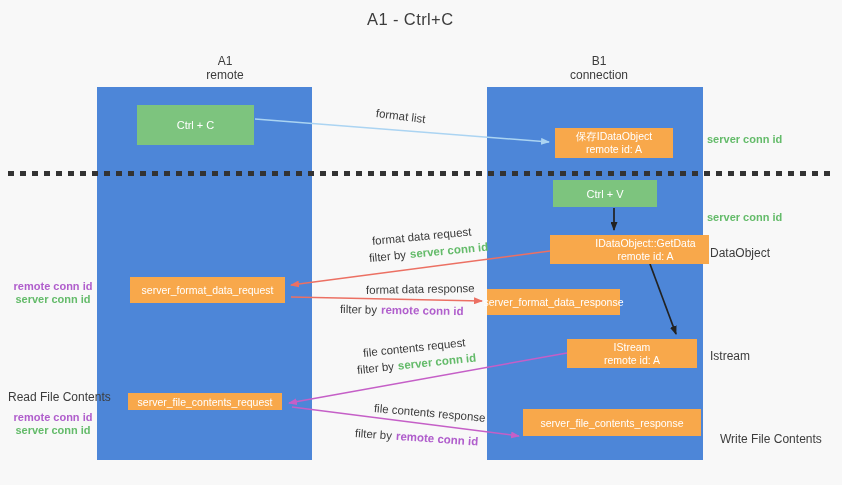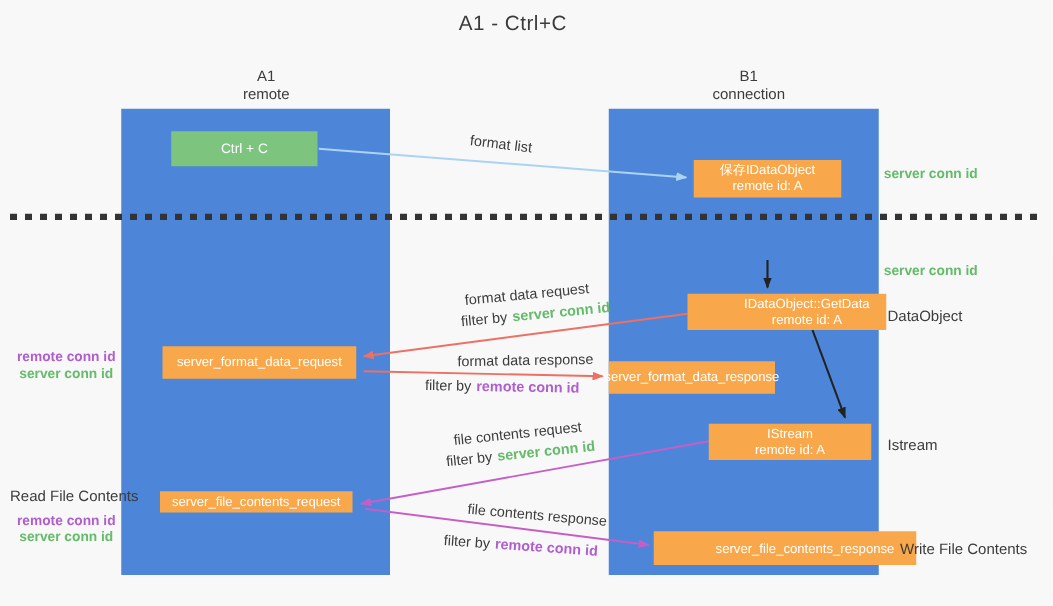--- a/index.html
+++ b/index.html
@@ -44,21 +44,21 @@
 </style>
 </head>
 <body>
 
 <div class="canvas">
 
   <div class="title">
     <div>A1 - Ctrl+C</div>
   </div>
 
-  <div class="lane-header" style="left:173px;">
+  <div class="lane-header" style="left:185px;">
     <div>A1</div>
     <div>remote</div>
   </div>
   <div class="lane-header" style="left:559px;">
     <div>B1</div>
     <div>connection</div>
   </div>
 
   <div class="lane" style="left:97px;width:215px;"></div>
   <div class="lane" style="left:487px;width:216px;"></div>
@@ -82,29 +82,32 @@
     </defs>
     <line x1="255" y1="119" x2="549" y2="142" class="s-blue" marker-end="url(#mh-blue)"></line>
     <line x1="614" y1="208" x2="614" y2="230" class="s-black" marker-end="url(#mh-black)"></line>
     <line x1="650" y1="264" x2="676" y2="334" class="s-black" marker-end="url(#mh-black)"></line>
     <line x1="550" y1="251" x2="291" y2="285" class="s-red" marker-end="url(#mh-red)"></line>
     <line x1="291" y1="297" x2="482" y2="301" class="s-red" marker-end="url(#mh-red)"></line>
     <line x1="567" y1="353" x2="289" y2="403" class="s-magenta" marker-end="url(#mh-magenta)"></line>
     <line x1="292" y1="407" x2="519" y2="436" class="s-magenta" marker-end="url(#mh-magenta)"></line>
   </svg>
 
-  <div class="node green" style="left:137px;top:105px;width:117px;height:28px;">
+  <div class="node green" style="left:137px;top:105px;width:117px;height:40px;">
     <div>Ctrl + C</div>
   </div>
 
   <div class="node orange" style="left:555px;top:128px;width:118px;height:30px;">
     <div class="l2">保存IDataObject</div>
     <div class="l2">remote id: A</div>
   </div>
 
+  <div class="node green" style="left:553px;top:180px;width:104px;height:27px;">
+    <div>Ctrl + V</div>
+  </div>
 
   <div class="node orange" style="left:550px;top:235px;width:127px;height:29px;padding-left:32px;">
     <div class="l2">IDataObject::GetData</div>
     <div class="l2">remote id: A</div>
   </div>
 
   <div class="node orange" style="left:130px;top:277px;width:155px;height:26px;font-size:10.5px;">
     <div>server_format_data_request</div>
   </div>
 
@@ -114,21 +117,21 @@
 
   <div class="node orange" style="left:567px;top:339px;width:130px;height:29px;">
     <div class="l2">IStream</div>
     <div class="l2">remote id: A</div>
   </div>
 
   <div class="node orange" style="left:128px;top:393px;width:154px;height:17px;font-size:10.5px;">
     <div>server_file_contents_request</div>
   </div>
 
-  <div class="node orange" style="left:523px;top:425px;width:178px;height:27px;font-size:10.5px;padding-left:32px;">
+  <div class="node orange" style="left:523px;top:409px;width:178px;height:27px;font-size:10.5px;">
     <div>server_file_contents_response</div>
   </div>
 
   <div class="mlabel" style="left:376px;top:107px;transform:rotate(7deg);">
     <span>format list</span>
   </div>
 
   <div class="mlabel" style="left:372px;top:235px;transform:rotate(-5.5deg);">
     <span>format data request</span>
   </div>

